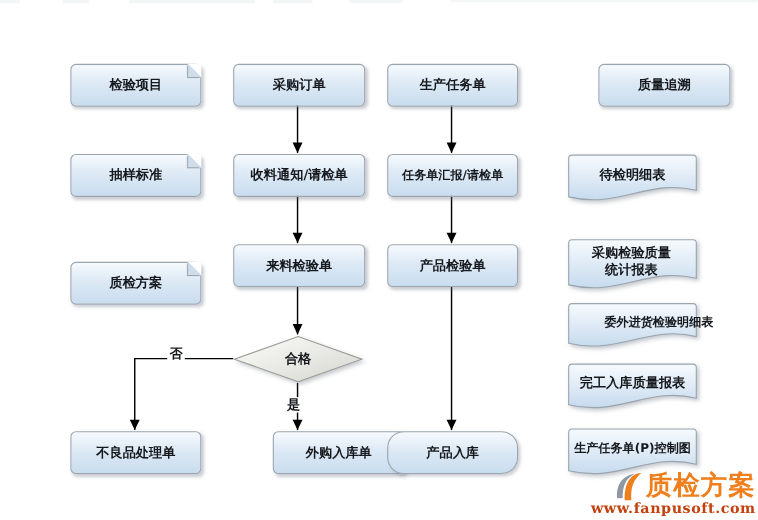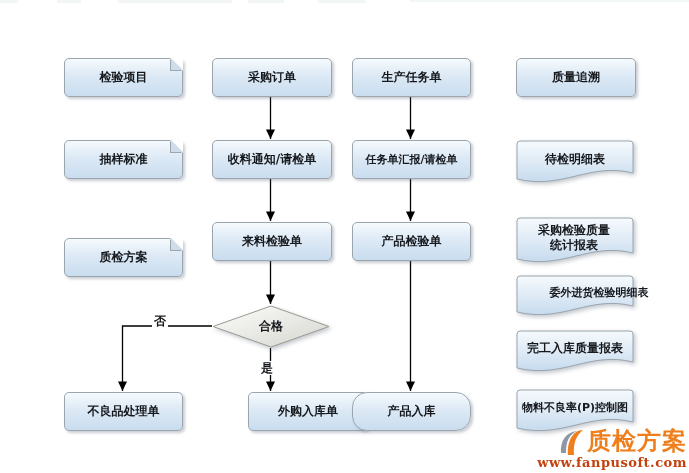--- a/index.html
+++ b/index.html
@@ -129,21 +129,21 @@
       </div>
       <div class="node process" style="left: 352px; top: 140px; width: 117px; height: 37px;">
         <span class="lbl" style="font-size:11px">任务单汇报/请检单</span>
       </div>
       <div class="node process" style="left: 352px; top: 222px; width: 117px; height: 37px;">
         <span class="lbl" style="font-size:12px">产品检验单</span>
       </div>
       <div class="node process" style="left: 352px; top: 392px; width: 117px; height: 37px; border-radius: 15px;">
         <span class="lbl" style="font-size:12px">产品入库</span>
       </div>
-      <div class="node process" style="left: 516px; top: 58px; width: 118px; height: 37px;">
+      <div class="node process" style="left: 544px; top: 58px; width: 118px; height: 37px;">
         <span class="lbl" style="font-size:12px">质量追溯</span>
       </div>
       <div class="node document" style="left: 516px; top: 140px; width: 118px; height: 44px;">
         <svg width="118" height="52" viewBox="0 0 118 52">
           <path d="M1 39 L1 4 Q1 1 4 1 L114 1 Q117 1 117 4 L117 33 C 73.2 22, 47.2 50, 1 39 Z" fill="url(#gradDoc)" stroke="#9aa5ae" stroke-width="1"></path>
         </svg>
         <span class="lbl" style="font-size:12px">待检明细表</span>
       </div>
       <div class="node document" style="left: 516px; top: 217px; width: 116px; height: 47px;">
         <svg width="118" height="55" viewBox="0 0 118 55">
@@ -161,21 +161,21 @@
       <div class="node document" style="left: 516px; top: 330px; width: 118px; height: 43px;">
         <svg width="118" height="51" viewBox="0 0 118 51">
           <path d="M1 38 L1 4 Q1 1 4 1 L114 1 Q117 1 117 4 L117 32 C 73.2 21, 47.2 49, 1 38 Z" fill="url(#gradDoc)" stroke="#9aa5ae" stroke-width="1"></path>
         </svg>
         <span class="lbl" style="font-size:12px">完工入库质量报表</span>
       </div>
       <div class="node document" style="left: 516px; top: 389px; width: 118px; height: 44px;">
         <svg width="118" height="52" viewBox="0 0 118 52">
           <path d="M1 39 L1 4 Q1 1 4 1 L114 1 Q117 1 117 4 L117 33 C 73.2 22, 47.2 50, 1 39 Z" fill="url(#gradDoc)" stroke="#9aa5ae" stroke-width="1"></path>
         </svg>
-        <span class="lbl" style="font-size:11px">物料不良率(P)控制图</span>
+        <span class="lbl" style="font-size:11px">生产任务单(P)控制图</span>
       </div>
       <span class="edge-lbl" style="left: 259px; top: 361px;">是</span>
       <span class="edge-lbl" style="left: 152px; top: 314px;">否</span>
     </div>
 
   <div class="logo">
     <div class="brand-row">
       <svg width="26" height="28" viewBox="0 0 26 28">
         <path d="M2 26 C1 14 7 5 18 4 C10 8 7 14 7 26 Z" fill="#8f98a2"></path>
         <path d="M9 28 C8 14 14 3 24 3 C17 9 14 16 15 28 Z" fill="#ee7f1c"></path>

